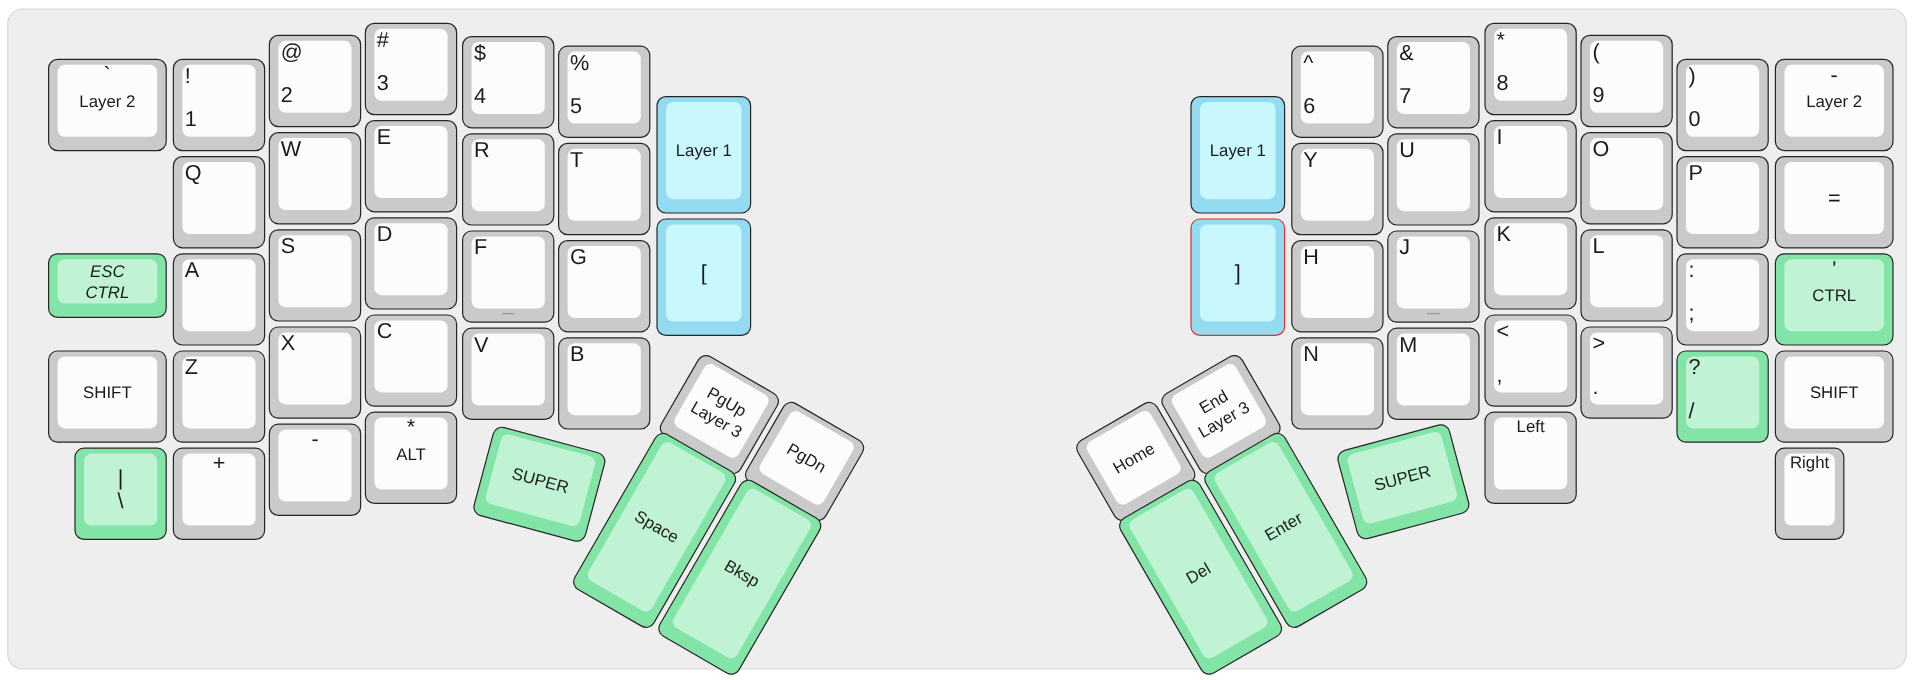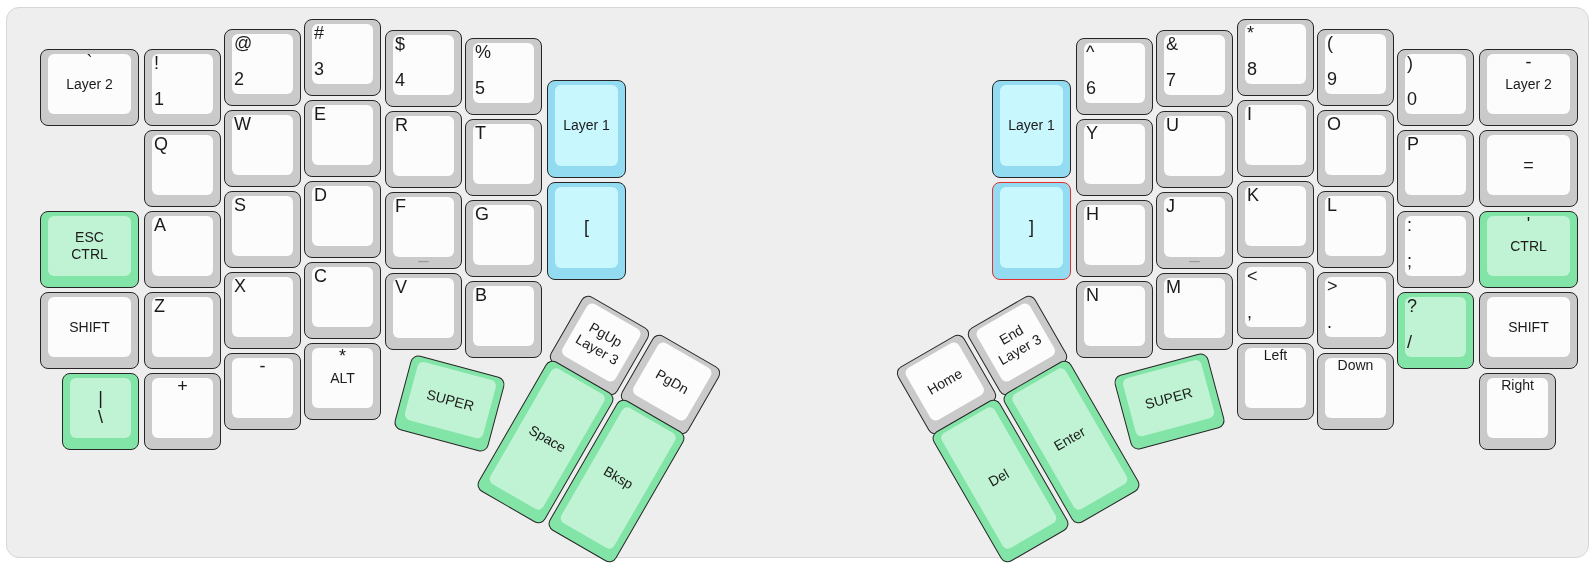--- a/index.html
+++ b/index.html
@@ -30,21 +30,21 @@
 
 <div class="stage">
   <div class="board" id="board">
       <div class="key c-w" style="left: 33px; top: 41px; width: 99px; height: 77px;">
         <div class="cap"></div>
         <div class="mid">
           <span class="lab p-mc">Layer 2</span>
         </div>
         <span class="lab p-tc one">`</span>
       </div>
-      <div class="key c-g" style="left: 33px; top: 203px; width: 99px; height: 77px;">
+      <div class="key c-g" style="left: 33px; top: 203px; width: 99px; height: 54px; font-style: italic;">
         <div class="cap"></div>
         <div class="mid">
           <span class="lab p-mc">ESC</span>
           <span class="lab p-mc">CTRL</span>
         </div>
       </div>
       <div class="key c-w" style="left: 33px; top: 284px; width: 99px; height: 77px;">
         <div class="cap"></div>
         <div class="mid">
           <span class="lab p-mc">SHIFT</span>
@@ -320,25 +320,20 @@
         <div class="cap"></div>
         <div class="mid"></div>
         <span class="lab p-tl one">L</span>
       </div>
       <div class="key c-w" style="left: 1310px; top: 264px; width: 77px; height: 77px;">
         <div class="cap"></div>
         <div class="mid"></div>
         <span class="lab p-tl one">&gt;</span>
         <span class="lab p-ml one">.</span>
       </div>
-      <div class="key c-w" style="left: 1310px; top: 345px; width: 77px; height: 77px;">
-        <div class="cap"></div>
-        <div class="mid"></div>
-        <span class="lab p-tc">Down</span>
-      </div>
       <div class="key c-w" style="left: 1390px; top: 41px; width: 77px; height: 77px;">
         <div class="cap"></div>
         <div class="mid"></div>
         <span class="lab p-tl one">)</span>
         <span class="lab p-ml one">0</span>
       </div>
       <div class="key c-w" style="left: 1390px; top: 122px; width: 77px; height: 77px;">
         <div class="cap"></div>
         <div class="mid"></div>
         <span class="lab p-tl one">P</span>
@@ -374,21 +369,21 @@
           <span class="lab p-mc">CTRL</span>
         </div>
         <span class="lab p-tc one">'</span>
       </div>
       <div class="key c-w" style="left: 1472px; top: 284px; width: 99px; height: 77px;">
         <div class="cap"></div>
         <div class="mid">
           <span class="lab p-mc">SHIFT</span>
         </div>
       </div>
-      <div class="key c-w" style="left: 1472px; top: 365px; width: 77px; height: 77px;">
+      <div class="key c-w" style="left: 1472px; top: 365px; width: 58px; height: 77px;">
         <div class="cap"></div>
         <div class="mid"></div>
         <span class="lab p-tc">Right</span>
       </div>
       <div class="key c-g" style="left: 1114px; top: 355px; width: 97px; height: 77px; transform: rotate(-15deg);">
         <div class="cap"></div>
         <div class="mid">
           <span class="lab p-mc">SUPER</span>
         </div>
       </div>

